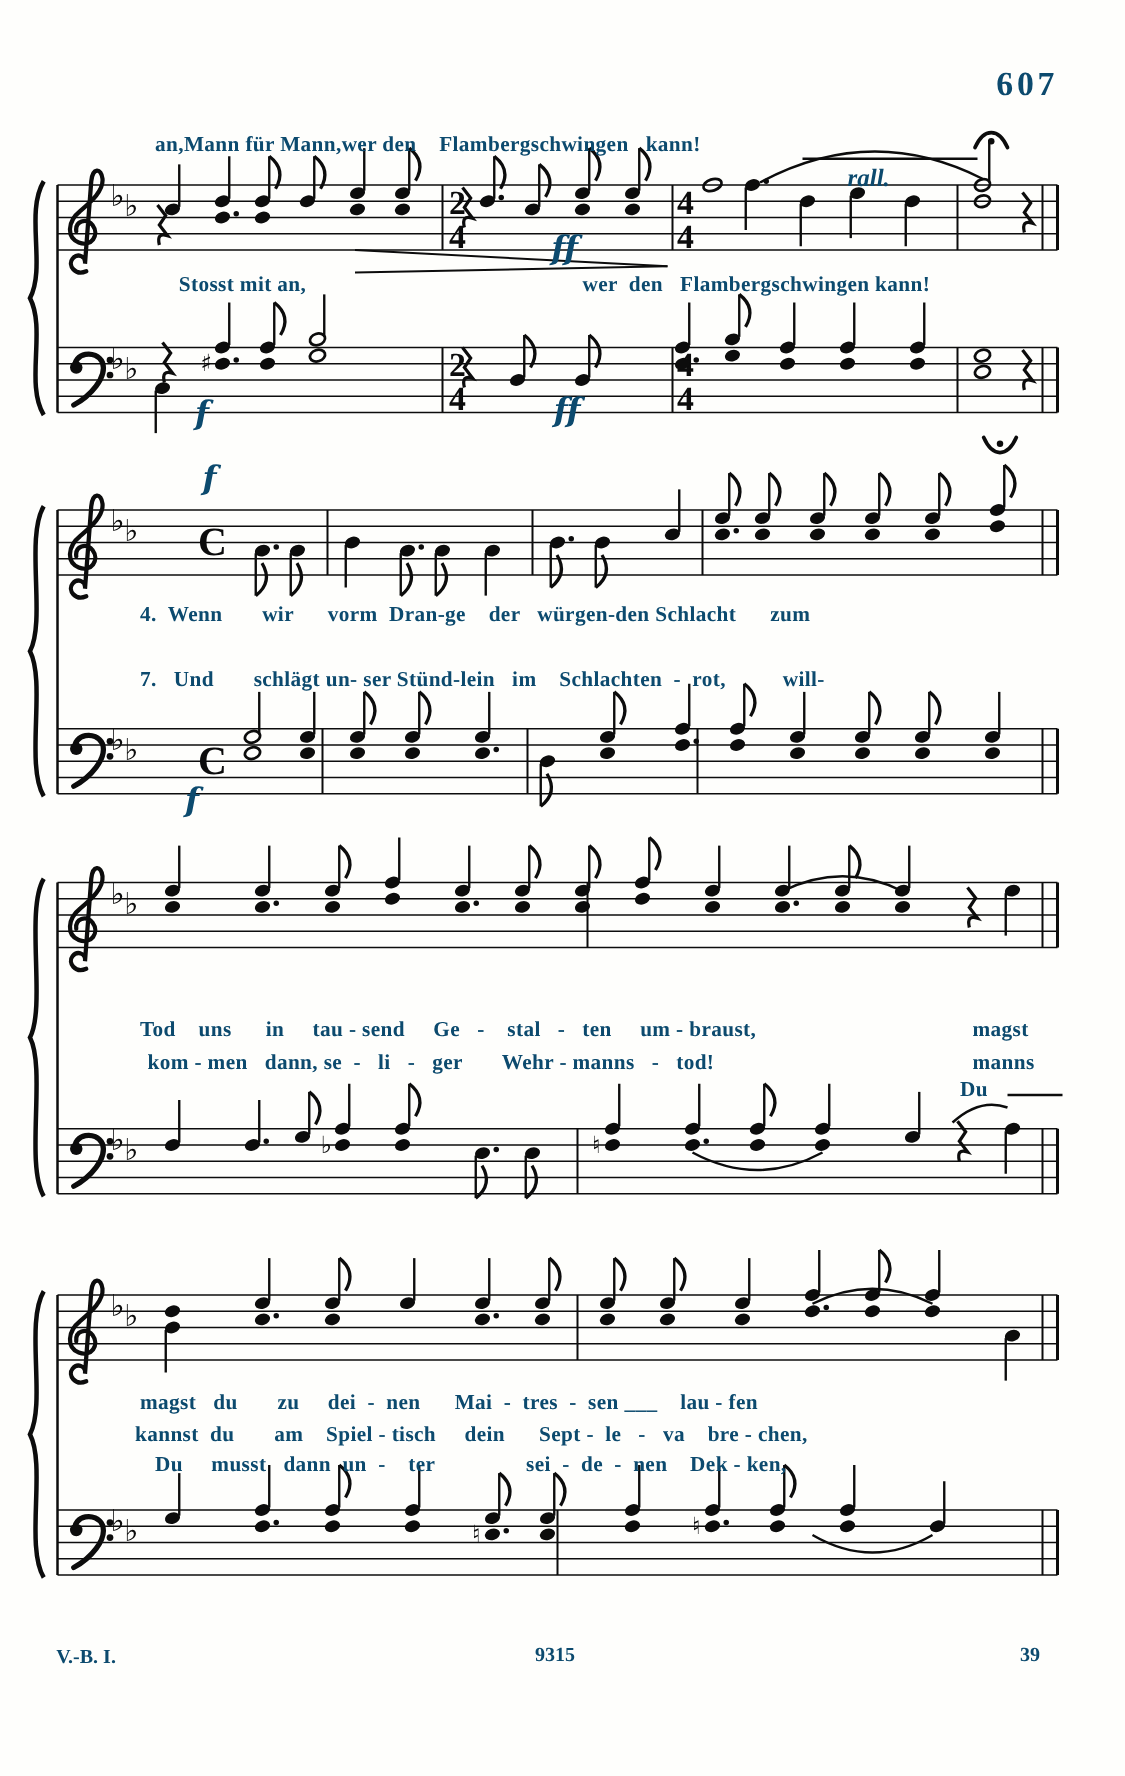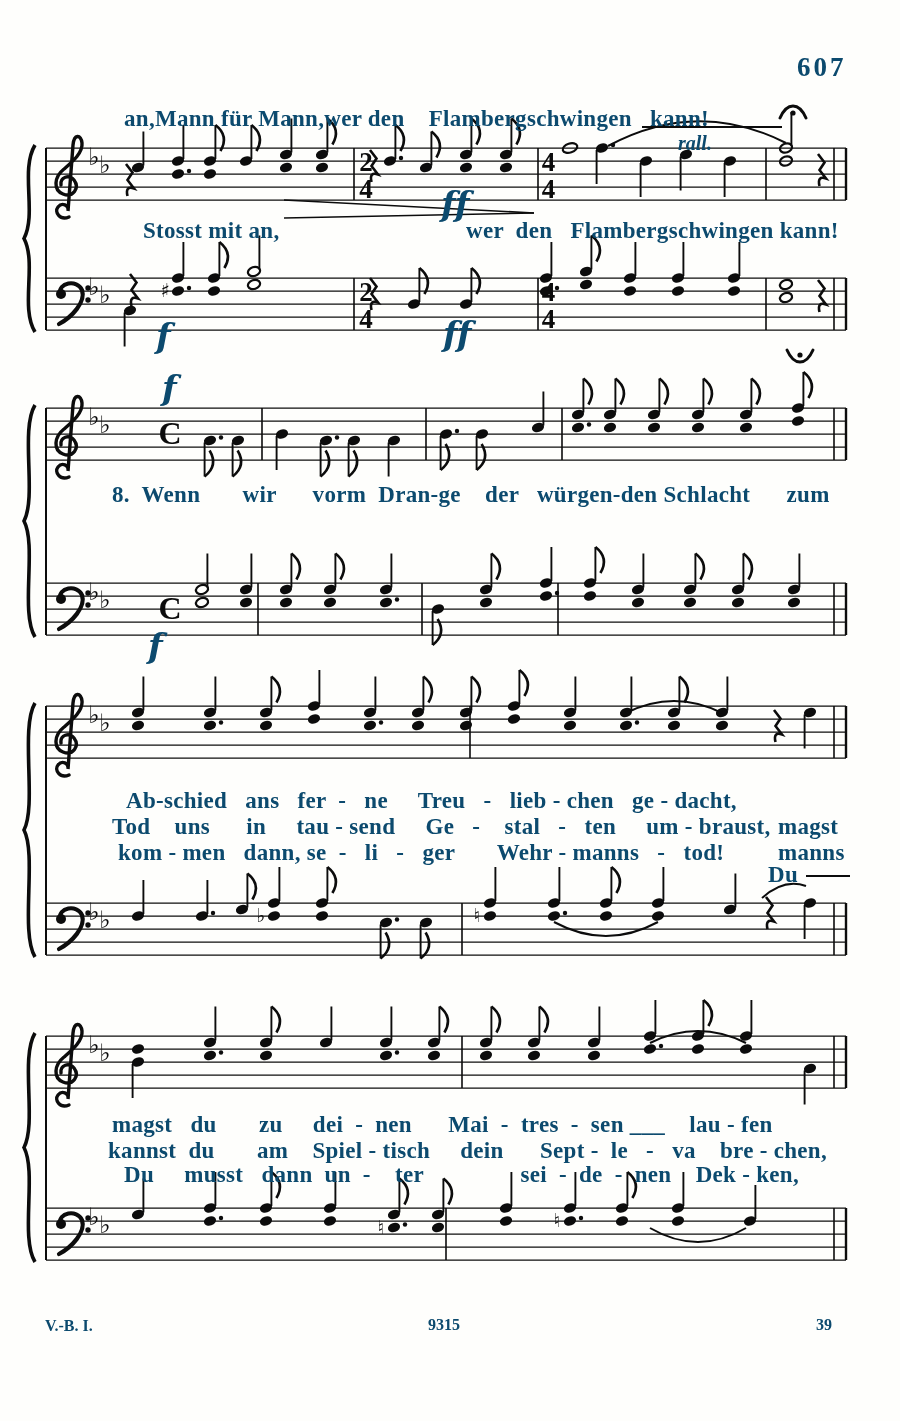--- a/index.html
+++ b/index.html
@@ -3,22 +3,22 @@
 <meta charset="utf-8">
 <style>
   html,body{margin:0;padding:0;background:#e8e8e4;}
   .page{
     position:relative;width:900px;height:1421px;margin:0 auto;
     background:#fefefc;color:#0c4a6e;overflow:hidden;
     font-family:"Liberation Serif","DejaVu Serif",serif;
   }
   .abs{position:absolute;white-space:pre;}
   .pageno{font-size:27px;font-weight:bold;letter-spacing:3px;}
-  .lyric{font-size:23px;font-weight:bold;letter-spacing:.3px;}
-  .dyn{font-size:34px;font-weight:bold;font-style:italic;font-family:"DejaVu Serif",serif;letter-spacing:-1px;}
+  .lyric{font-size:17px;font-weight:bold;letter-spacing:.3px;}
+  .dyn{font-size:26px;font-weight:bold;font-style:italic;font-family:"DejaVu Serif",serif;letter-spacing:-1px;}
   .tempo{font-size:20px;font-weight:bold;font-style:italic;}
   .foot{font-size:17px;font-weight:bold;}
   .foot2{font-size:16px;font-weight:bold;}
   svg.music{position:absolute;left:0;top:0;pointer-events:none;}
 </style>
 </head>
 <body>
 
 <div class="page">
 
@@ -536,24 +536,24 @@
 
   <div class="abs lyric" style="left:124px;top:106px;">an,Mann für Mann,wer den    Flambergschwingen   kann!</div>
   <div class="abs tempo" style="left:678px;top:132px;">rall.</div>
   <div class="abs lyric" style="left:143px;top:218px;">Stosst mit an,</div>
   <div class="abs lyric" style="left:466px;top:218px;text-align:center;">wer  den   Flambergschwingen kann!</div>
   <div class="abs dyn" style="left:441px;top:184px;">ff</div>
   <div class="abs dyn" style="left:156px;top:316px;">f</div>
   <div class="abs dyn" style="left:443px;top:314px;">ff</div>
 
   <div class="abs dyn" style="left:162px;top:368px;">f</div>
-  <div class="abs lyric" style="left:112px;top:482px;">8.  Wenn       wir      vorm  Dran-ge    der   würgen-den Schlacht      zum</div>
+  <div class="abs lyric" style="left:112px;top:482px;">4.  Wenn       wir      vorm  Dran-ge    der   würgen-den Schlacht      zum</div>
+  <div class="abs lyric" style="left:112px;top:534px;">7.   Und       schlägt un- ser Stünd-lein   im    Schlachten  -  rot,          will-</div>
   <div class="abs dyn" style="left:148px;top:626px;">f</div>
 
-  <div class="abs lyric" style="left:126px;top:788px;">Ab-schied   ans   fer  -   ne     Treu   -   lieb - chen   ge - dacht,</div>
   <div class="abs lyric" style="left:118px;top:840px;">kom - men   dann, se  -   li   -   ger       Wehr - manns   -   tod!</div>
   <div class="abs lyric" style="left:112px;top:814px;">Tod    uns      in     tau - send     Ge   -    stal   -   ten     um - braust,</div>
   <div class="abs lyric" style="left:778px;top:814px;">magst</div>
   <div class="abs lyric" style="left:778px;top:840px;">manns</div>
   <div class="abs lyric" style="left:768px;top:862px;">Du</div>
 
   <div class="abs lyric" style="left:112px;top:1112px;">magst   du       zu     dei  -  nen      Mai  -  tres  -  sen ___    lau - fen</div>
   <div class="abs lyric" style="left:108px;top:1138px;">kannst  du       am    Spiel - tisch     dein      Sept -  le   -   va    bre - chen,</div>
   <div class="abs lyric" style="left:124px;top:1162px;">Du     musst   dann  un  -    ter                sei  -  de  -  nen    Dek - ken,</div>
 

